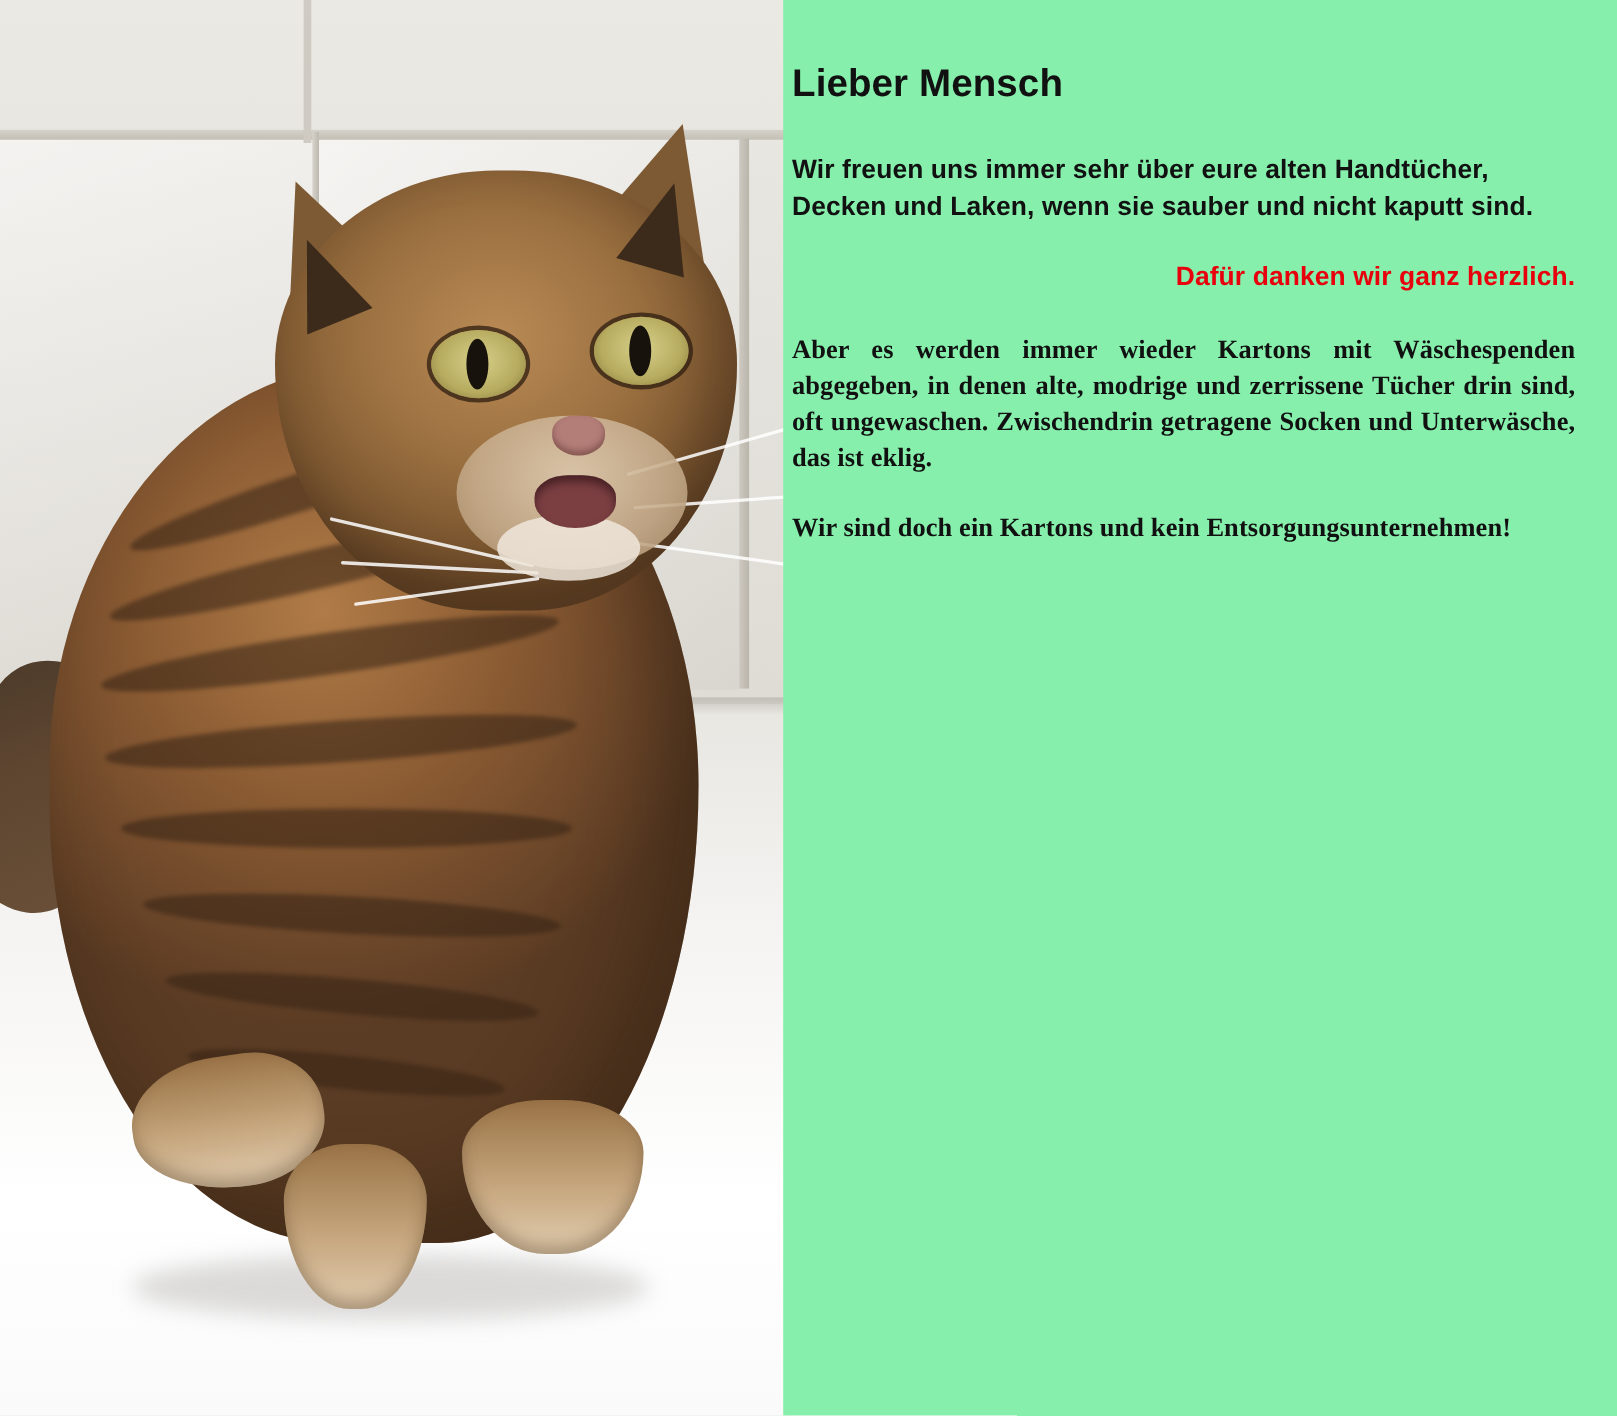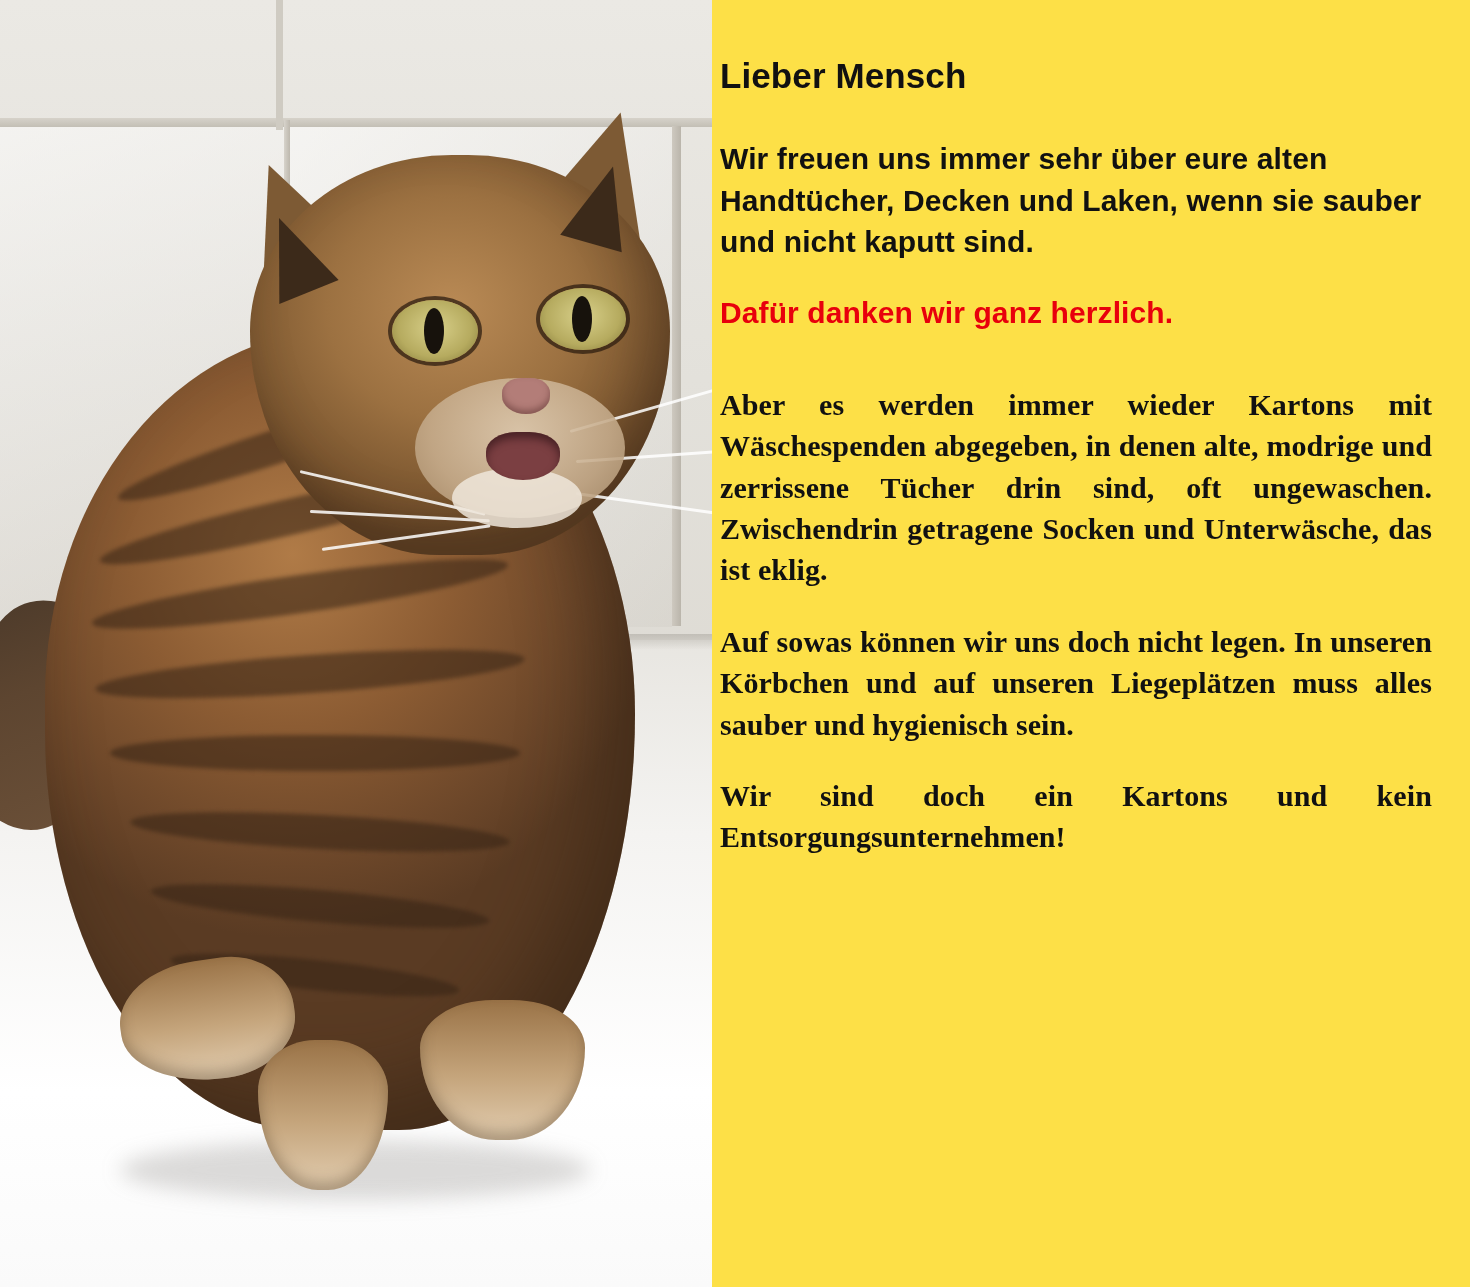--- a/index.html
+++ b/index.html
@@ -216,40 +216,40 @@
     border-radius: 50%;
     background: rgba(120,116,110,0.25);
     filter: blur(10px);
   }
 
   
   .text-col {
     position: absolute;
     left: 712px; top: 0;
     width: 758px; height: 1287px;
-    background: #fde047;
+    background: #86efac;
     padding: 0;
   }
   .text-inner {
     position: absolute;
     left: 8px;
     top: 52px;
     width: 712px;
   }
   .para {
     margin: 0 0 30px 0;
     font-family: "Liberation Sans", sans-serif;
     font-weight: bold;
-    font-size: 30px;
+    font-size: 24px;
     line-height: 1.38;
     color: #111111;
     letter-spacing: 0.1px;
   }
   .para.heading { font-size: 35px; margin-bottom: 38px; }
-  .para.red { color: #e8000c; margin-bottom: 50px; }
+  .para.red { color: #e8000c; margin-bottom: 34px; text-align: right; }
   .para.justify { text-align: justify; font-family: Liberation Serif, serif; }
 </style>
 </head>
 <body>
 
 <div id="poster">
 
   <div class="photo">
     <div class="wall"></div>
     <div class="tile-shade"></div>
@@ -306,19 +306,18 @@
   <div class="text-col">
     <div class="text-inner">
       <p class="para heading">Lieber Mensch</p>
 
       <p class="para">Wir freuen uns immer sehr über eure alten Handtücher, Decken und Laken, wenn sie sauber und nicht kaputt sind.</p>
 
       <p class="para red">Dafür danken wir ganz herzlich.</p>
 
       <p class="para justify">Aber es werden immer wieder Kartons mit Wäschespenden abgegeben, in denen alte, modrige und zerrissene Tücher drin sind, oft ungewaschen. Zwischendrin getragene Socken und Unterwäsche, das ist eklig.</p>
 
-      <p class="para justify">Auf sowas können wir uns doch nicht legen.  In unseren Körbchen und auf unseren Liegeplätzen muss alles sauber und hygienisch sein.</p>
 
       <p class="para justify">Wir sind doch ein Kartons und kein Entsorgungsunternehmen!</p>
     </div>
   </div>
 
 </div>
 
 </body></html>

